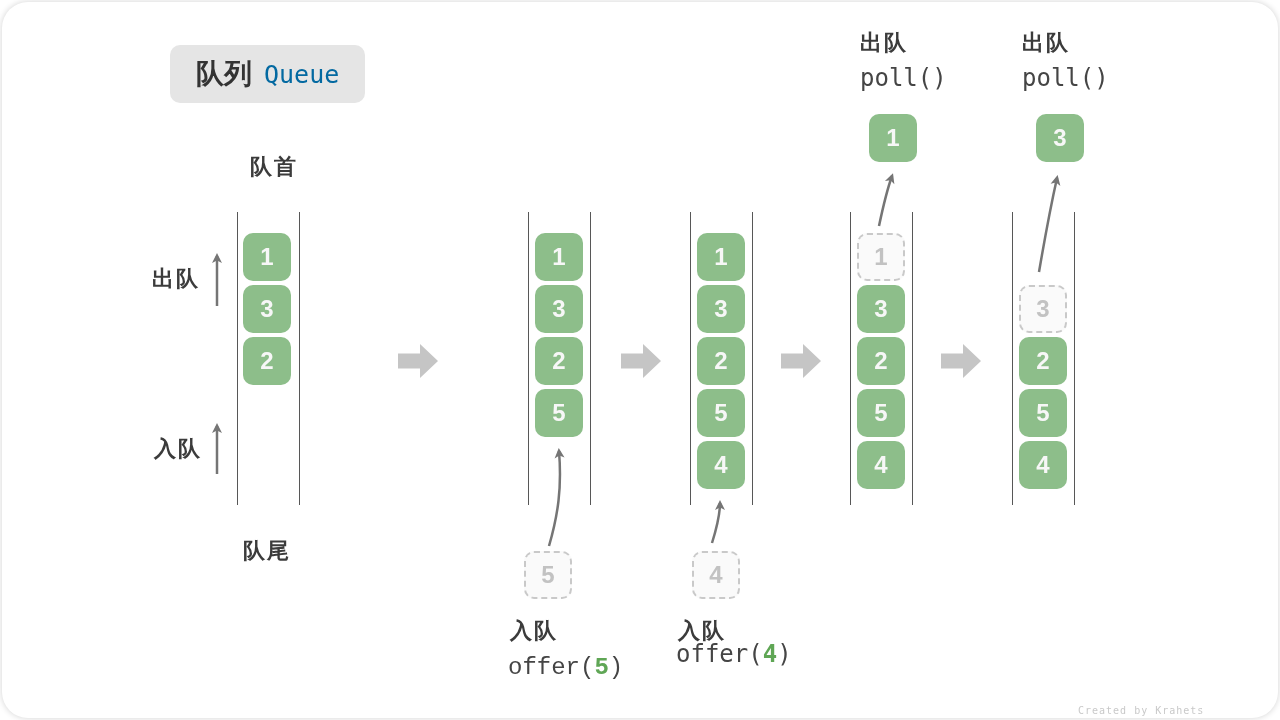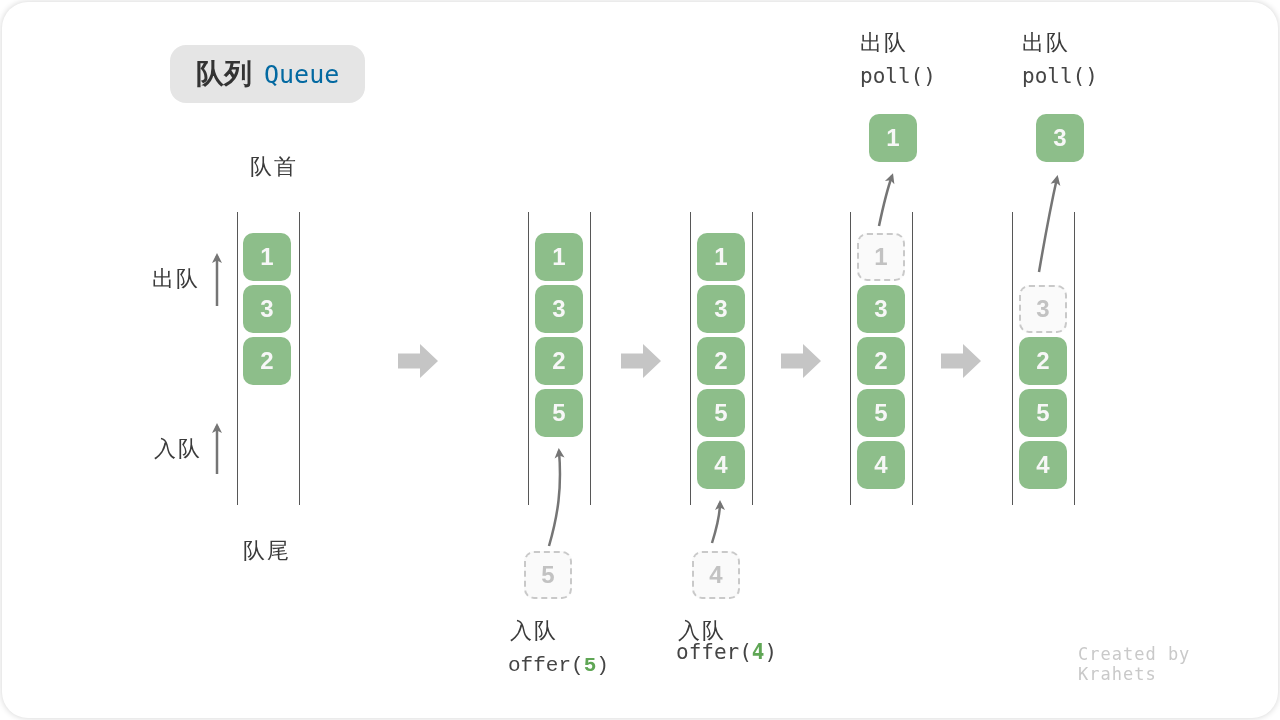--- a/index.html
+++ b/index.html
@@ -8,55 +8,55 @@
     background:#ffffff; overflow:hidden;
     font-family:"Liberation Sans", sans-serif;
   }
   #card {
     position:absolute; left:2px; top:2px; right:2px; bottom:2px;
     background:#ffffff; border-radius:26px;
     box-shadow:0 0 6px rgba(0,0,0,0.18);
   }
   .badge {
     position:absolute; left:170px; top:45px; height:58px;
-    background:#e5e5e5; border-radius:16px;
+    background:#e5e5e5; border-radius:10px;
     display:flex; align-items:center; padding:0 26px; gap:12px;
   }
   .badge .zh { font-size:28px; font-weight:700; color:#333333; }
   .badge .en { font-family:"DejaVu Sans Mono", monospace; font-size:25px; color:#0369a1; }
 
   .cjk {
-    position:absolute; font-size:22px; font-weight:400; color:#3b3b3b;
+    position:absolute; font-size:22px; font-weight:700; color:#3b3b3b;
     letter-spacing:2px; white-space:nowrap;
   }
   .code {
     position:absolute; font-family:"DejaVu Sans Mono", monospace;
-    font-size:21px; color:#454545; white-space:nowrap;
+    font-size:24px; color:#454545; white-space:nowrap;
   }
   .code .arg { color:#5FA655; font-weight:700; }
 
   .col {
     position:absolute; top:212px; height:293px; width:61px;
     border-left:1.5px solid #575757; border-right:1.5px solid #575757;
   }
   .qbox {
     position:absolute; width:48px; height:48px; border-radius:10px;
     background:#8DBE8A; color:#f7f7f7; font-size:24px; font-weight:700;
     display:flex; align-items:center; justify-content:center;
   }
   .ghost {
     position:absolute; width:44px; height:44px; border-radius:10px;
     background:#fafafa; border:2px dashed #c9c9c9;
     color:#c2c2c2; font-size:24px; font-weight:600;
     display:flex; align-items:center; justify-content:center;
   }
   svg.overlay { position:absolute; left:0; top:0; pointer-events:none; }
   .watermark {
-    position:absolute; left:1078px; top:644px;
-    font-family:"DejaVu Sans Mono", monospace; font-size:17px;
+    position:absolute; left:1078px; top:705px;
+    font-family:"DejaVu Sans Mono", monospace; font-size:10px;
     color:#c9c9c9; letter-spacing:1px;
   }
 </style>
 </head>
 <body>
 
 <div id="canvas">
   <div id="card"></div>
 
   <div class="badge">

